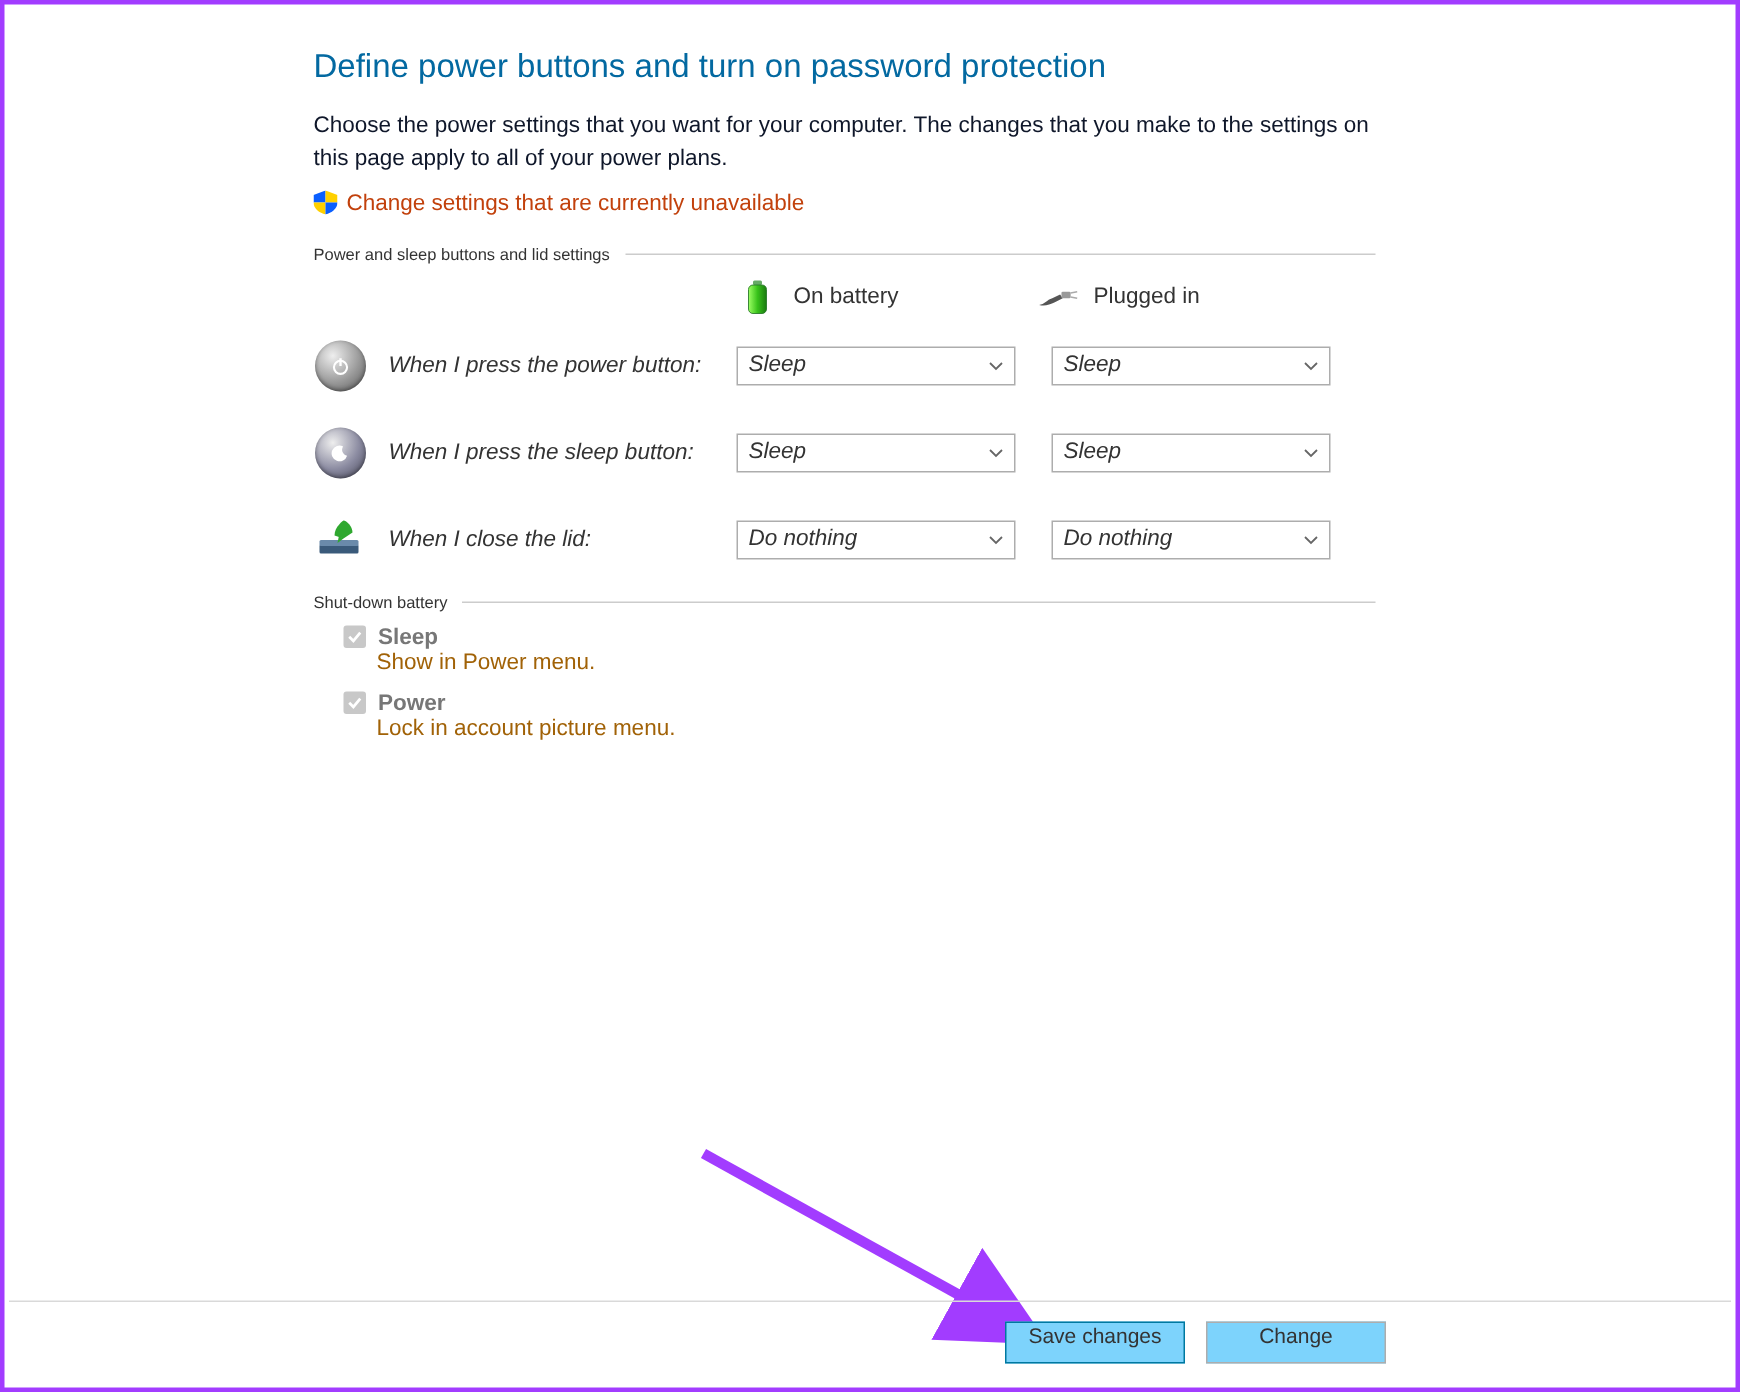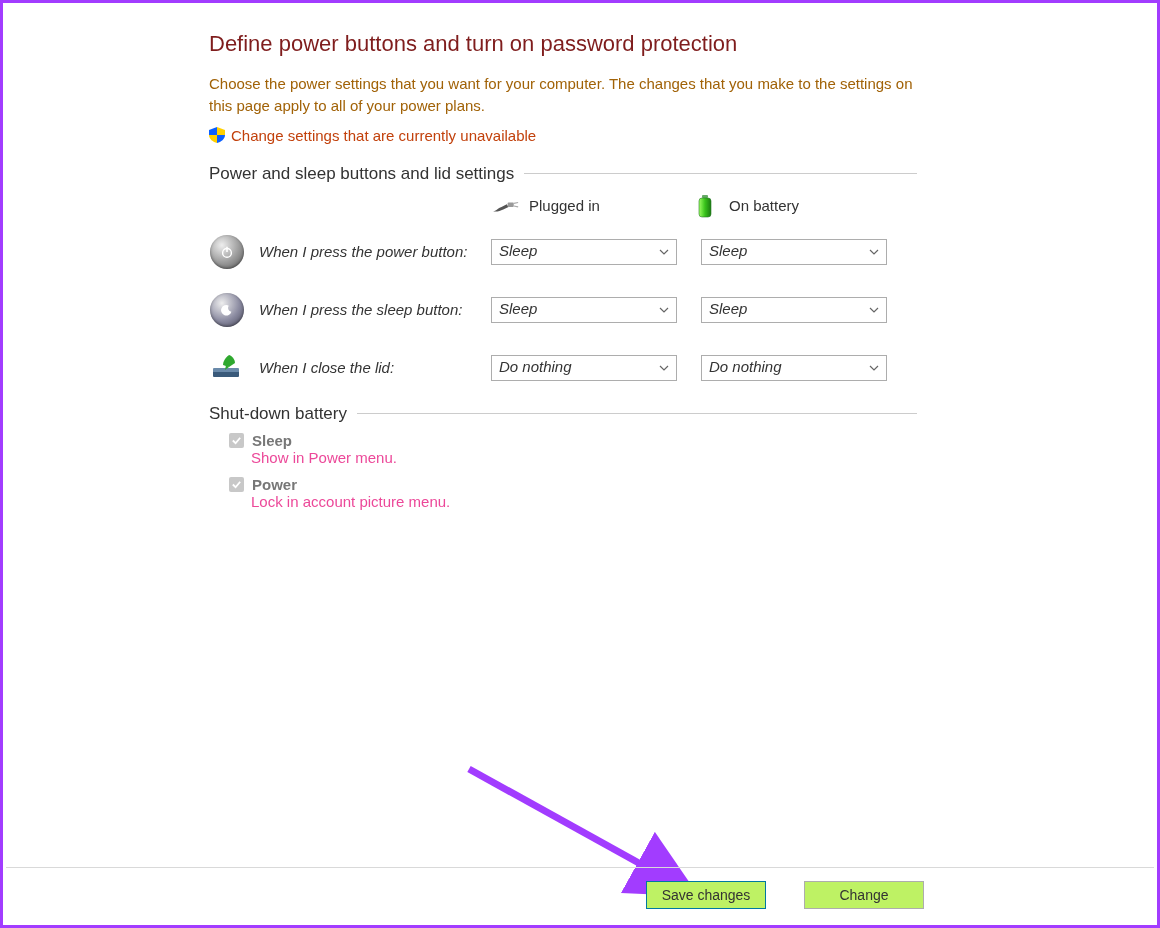--- a/index.html
+++ b/index.html
@@ -10,27 +10,27 @@
   color: #333;
   background: #fff;
   border: 3px solid #a23cff;
   position: relative;
   overflow: hidden;
 }
 .content {
   padding: 28px 240px 0 206px;
 }
 h1.page-title {
-  color: #7f1d1d;
+  color: #0369a1;
   font-weight: 400;
   font-size: 22px;
   margin-bottom: 16px;
 }
 .description {
-  color: #a16207;
+  color: #0f172a;
   font-size: 15px;
   line-height: 1.45;
   margin-bottom: 10px;
 }
 .change-settings-row {
   display: flex;
   align-items: center;
   gap: 6px;
   margin-bottom: 20px;
 }
@@ -41,21 +41,21 @@
 }
 .shield {
   width: 16px; height: 16px;
   display: inline-block;
 }
 .section-header {
   display: flex;
   align-items: center;
   gap: 10px;
   margin: 6px 0 8px 0;
-  font-size: 17px;
+  font-size: 11px;
   color: #333;
 }
 .section-header .line { flex: 1; height: 1px; background: #ccc; }
 .cols-header {
   display: grid;
   grid-template-columns: 282px 200px 210px;
   align-items: center;
   margin: 8px 0 14px 0;
   font-size: 15px;
 }
@@ -95,37 +95,36 @@
   margin: 6px 0 10px 20px;
 }
 .shutdown-item .chk-row {
   display:flex; align-items:center; gap:8px;
 }
 .chk {
   width:15px; height:15px; background:#c8c8c8; border-radius:2px;
   display:inline-flex; align-items:center; justify-content:center;
 }
 .shutdown-item .chk-label { font-weight:600; color:#777; font-size:15px; }
-.shutdown-item .sub { margin-left:22px; font-size:15px; color:#ec4899; }
+.shutdown-item .sub { margin-left:22px; font-size:15px; color:#a16207; }
 .footer-bar {
   position:absolute; left:3px; right:3px; bottom:3px;
   height:55px;
   border-top: 1px solid #d9d9d9;
   display:flex; align-items:center; justify-content:flex-end;
   gap:14px; padding-right:230px;
 }
 .btn {
   min-width:120px; height:28px;
   border:1px solid #adadad;
-  background:#bef264;
+  background:#7dd3fc;
   font-size:14px; color:#333;
-  display:inline-flex; align-items:center; justify-content:center;
+  display:inline-flex; justify-content:center;
   cursor:pointer;
   padding: 0 14px;
-  margin-left: 24px;
 }
 .btn.highlight { border:1px solid #0078a0; }
 .arrow {
   position:absolute;
   left:460px; top:760px;
   pointer-events:none;
 }
 .power-circle {
   width:34px; height:34px; border-radius:50%;
   background: radial-gradient(circle at 35% 30%, #eee, #999 55%, #555);
@@ -154,47 +153,47 @@
     <span class="change-link">Change settings that are currently unavailable</span>
   </div>
 
   <div class="section-header">
     <span>Power and sleep buttons and lid settings</span>
     <span class="line"></span>
   </div>
 
   <div class="cols-header" style="margin-left:0;">
     <div class="col first"></div>
-    <div class="col">
-      <span class="icon-svg-wrap">
-        <svg viewBox="0 0 32 20" width="32" height="20">
-          <path d="M2 16 C6 16 8 12 12 11 L18 8 L20 11 L14 14 C10 16 6 17 2 16 Z" fill="#555"></path>
-          <rect x="19" y="6" width="7" height="5" rx="1" fill="#999"></rect>
-          <line x1="26" y1="7" x2="31" y2="6" stroke="#aaa" stroke-width="1.2"></line>
-          <line x1="26" y1="10" x2="31" y2="11" stroke="#aaa" stroke-width="1.2"></line>
-        </svg>
-      </span>
-      <span>Plugged in</span>
-    </div>
     <div class="col">
       <span class="icon-svg-wrap">
         <svg viewBox="0 0 24 24" width="24" height="28">
           <rect x="9" y="1" width="6" height="3" rx="1" fill="#6a6"></rect>
           <rect x="6" y="4" width="12" height="19" rx="3" fill="url(#bg)" stroke="#2a7a2a" stroke-width="0.6"></rect>
           <defs>
               <linearGradient id="bg" x1="0" x2="1">
                 <stop offset="0" stop-color="#9cff63"></stop>
                 <stop offset="0.5" stop-color="#38c21a"></stop>
                 <stop offset="1" stop-color="#1a7a10"></stop>
               </linearGradient>
             </defs>
         </svg>
       </span>
       <span>On battery</span>
     </div>
+    <div class="col">
+      <span class="icon-svg-wrap">
+        <svg viewBox="0 0 32 20" width="32" height="20">
+          <path d="M2 16 C6 16 8 12 12 11 L18 8 L20 11 L14 14 C10 16 6 17 2 16 Z" fill="#555"></path>
+          <rect x="19" y="6" width="7" height="5" rx="1" fill="#999"></rect>
+          <line x1="26" y1="7" x2="31" y2="6" stroke="#aaa" stroke-width="1.2"></line>
+          <line x1="26" y1="10" x2="31" y2="11" stroke="#aaa" stroke-width="1.2"></line>
+        </svg>
+      </span>
+      <span>Plugged in</span>
+    </div>
   </div>
 
   <div class="setting-row">
     <div class="row-icon">
       <div class="power-circle">
         <svg viewBox="0 0 16 16" width="14" height="14">
             <circle cx="8" cy="9" r="5" fill="none" stroke="#fff" stroke-width="1.6"></circle>
             <line x1="8" y1="2" x2="8" y2="8" stroke="#fff" stroke-width="1.8"></line>
           </svg>
       </div>

